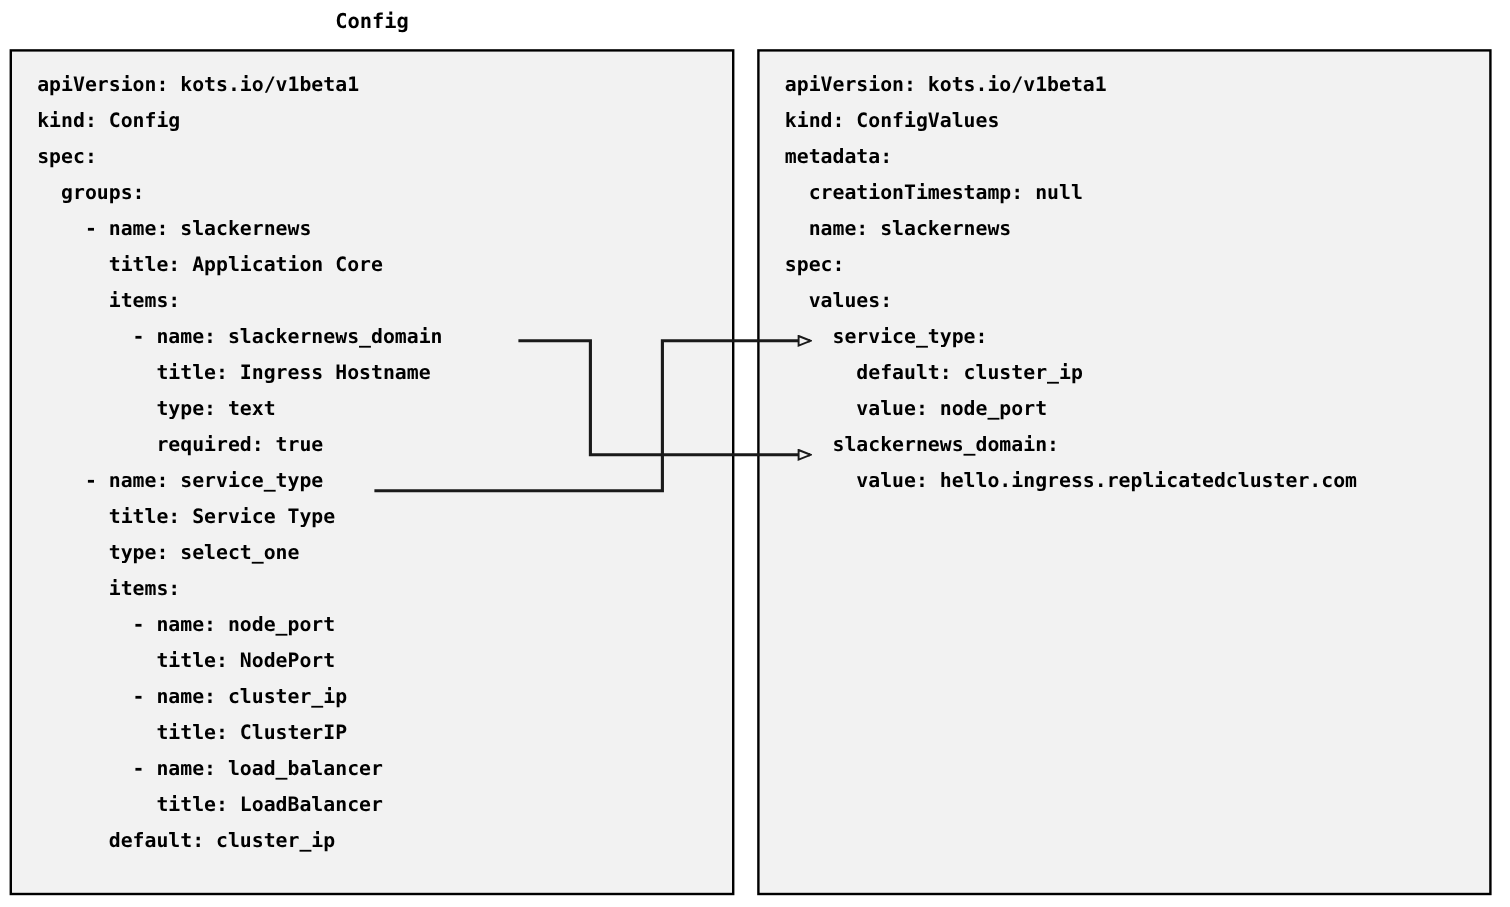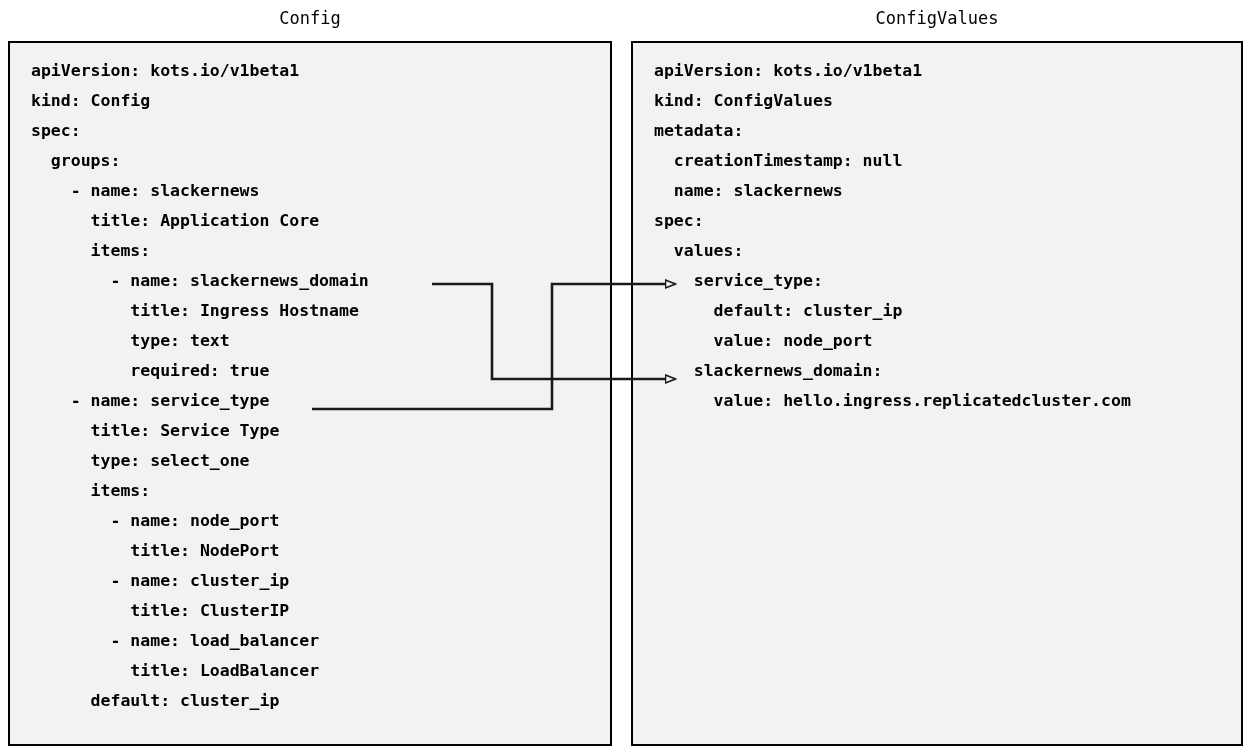--- a/index.html
+++ b/index.html
@@ -13,21 +13,21 @@
     height: 756px;
     background: #ffffff;
     font-family: "DejaVu Sans Mono", "Liberation Mono", monospace;
     overflow: hidden;
   }
 
   .panel-title {
     position: absolute;
     font-family: "DejaVu Sans Mono", "Liberation Mono", monospace;
     font-size: 17px;
-    font-weight: normal;
+    font-weight: bold;
     color: #000000;
     text-align: center;
     letter-spacing: 0px;
     white-space: nowrap;
   }
   #title-left  { left: 8px;  top: 8px; width: 604px; }
   #title-right { left: 631px; top: 8px; width: 612px; }
 
   .panel {
     position: absolute;
@@ -61,21 +61,20 @@
     pointer-events: none;
   }
 </style>
 </head>
 <body>
 
 <div id="stage">
 
   <div class="panel-title" id="title-left">Config</div>
 
-  <div class="panel-title" id="title-right">ConfigValues</div>
 
   <div class="panel" id="panel-left">
     <pre class="code">apiVersion: kots.io/v1beta1
 kind: Config
 spec:
   groups:
     - name: slackernews
       title: Application Core
       items:
         - name: slackernews_domain

